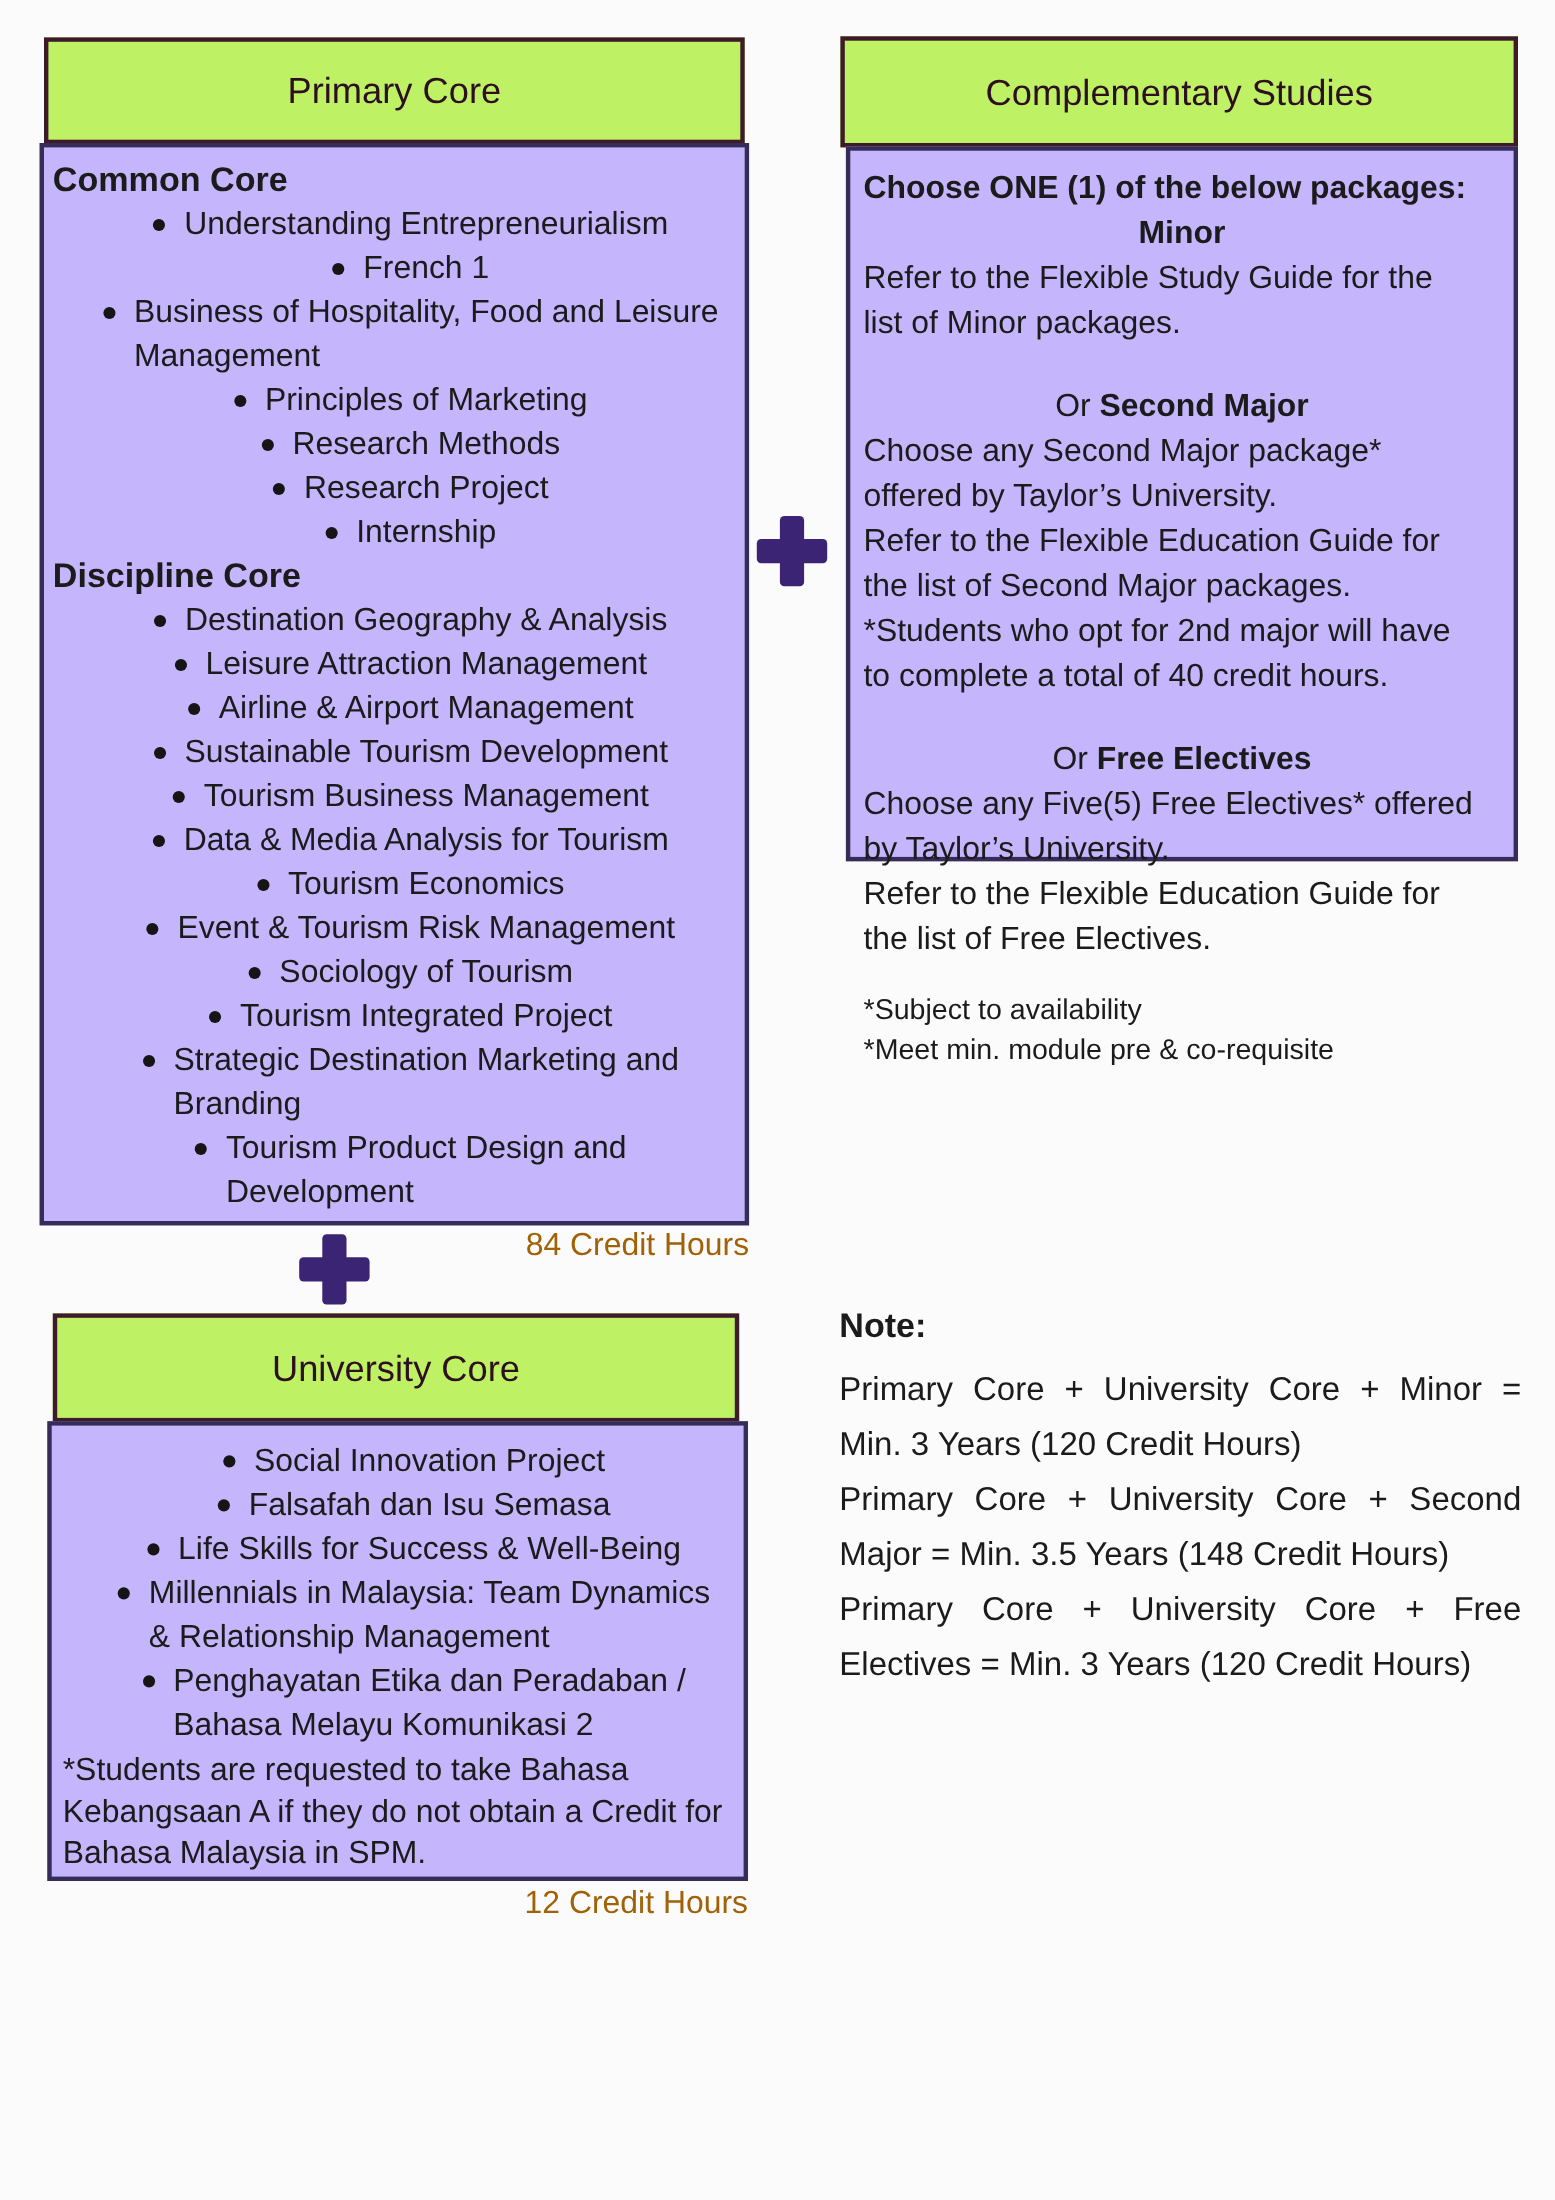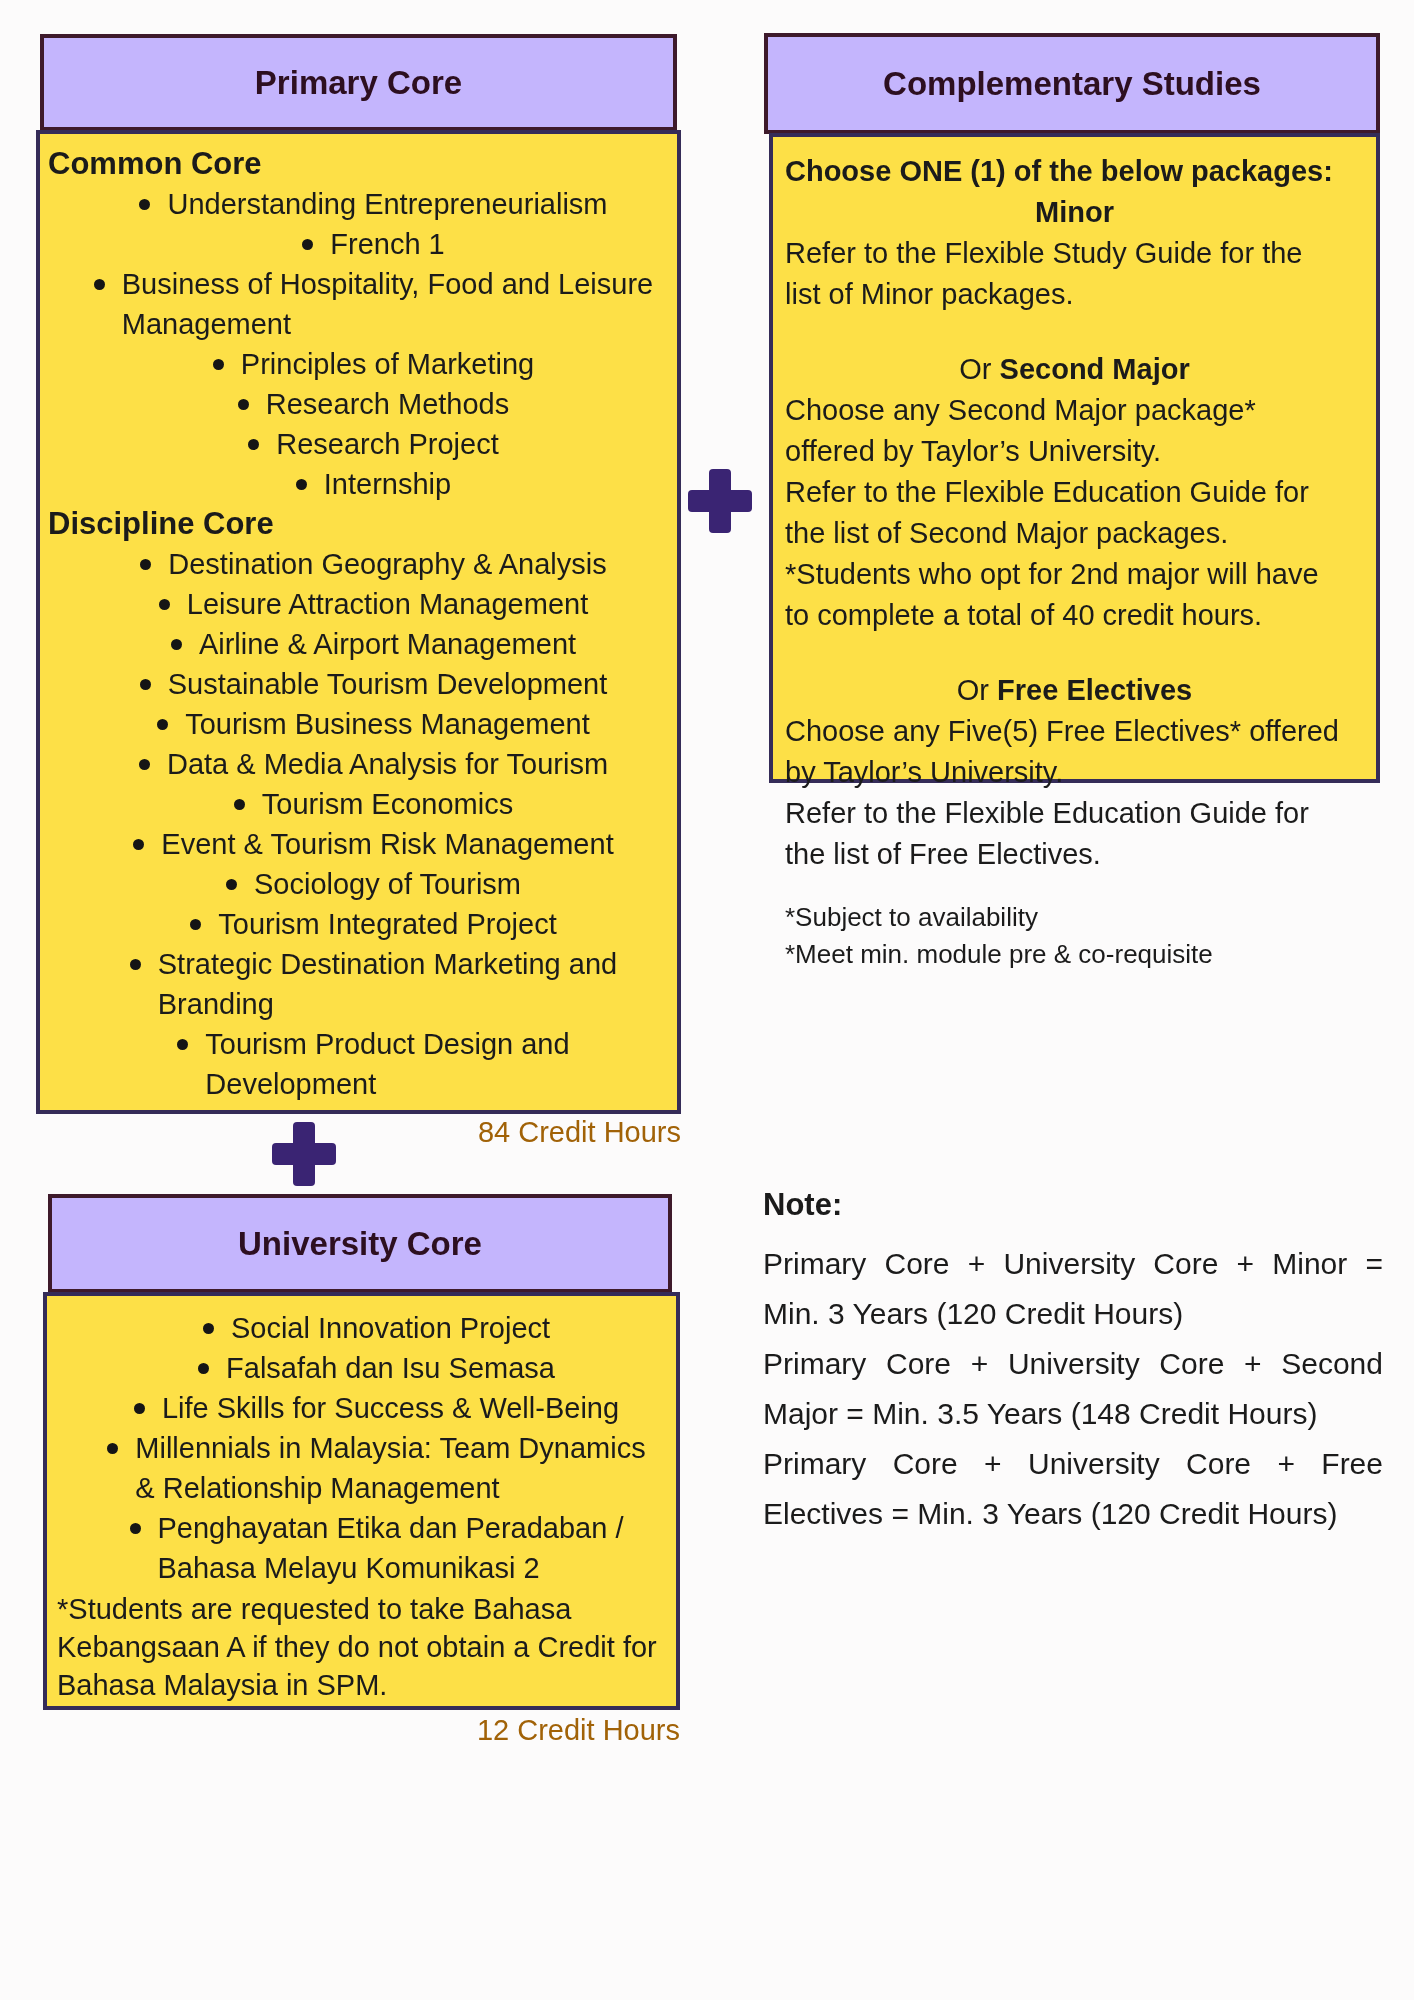--- a/index.html
+++ b/index.html
@@ -5,31 +5,31 @@
   html,body{margin:0;padding:0;}
   body{
     width:1414px;height:2000px;position:relative;
     background:#FCFBFB;color:#1B1B1B;
     font-family:"Liberation Sans","DejaVu Sans",sans-serif;
     overflow:hidden;
   }
   
   .hdr{
     position:absolute;box-sizing:border-box;
-    background:#c4b5fd;border:4px solid #3E1A2B;
+    background:#bef264;border:4px solid #3E1A2B;
     display:flex;align-items:center;justify-content:center;
-    font-weight:bold;font-size:33px;color:#2D0F20;
+    font-weight:normal;font-size:33px;color:#2D0F20;
   }
   .primary-hdr{left:40px;top:34px;width:637px;height:97px;}
   .university-hdr{left:48px;top:1194px;width:624px;height:99px;}
   .comp-hdr{left:764px;top:33px;width:616px;height:101px;}
   
   .box{
     position:absolute;box-sizing:border-box;
-    background:#fde047;border:4px solid #352C58;
+    background:#c4b5fd;border:4px solid #352C58;
   }
   .primary-body{left:36px;top:130px;width:645px;height:984px;padding:10px 8px 0 8px;}
   .university-body{left:43px;top:1292px;width:637px;height:418px;padding:12px 8px 0 8px;}
   .comp-body{left:769px;top:133px;width:611px;height:650px;padding:14px 12px 0 12px;}
   
   .section-heading{font-weight:bold;font-size:31px;line-height:40px;}
   .bullet-row{display:flex;padding-left:30px;justify-content:center;}
   .dot{width:11px;height:11px;border-radius:50%;background:#151515;margin:15px 17px 0 0;flex:none;}
   .bullet-text{font-size:29px;line-height:40px;white-space:pre-line;}
   .box-footnote{font-size:29px;line-height:38px;white-space:pre-line;padding-left:2px;margin-top:2px;}

